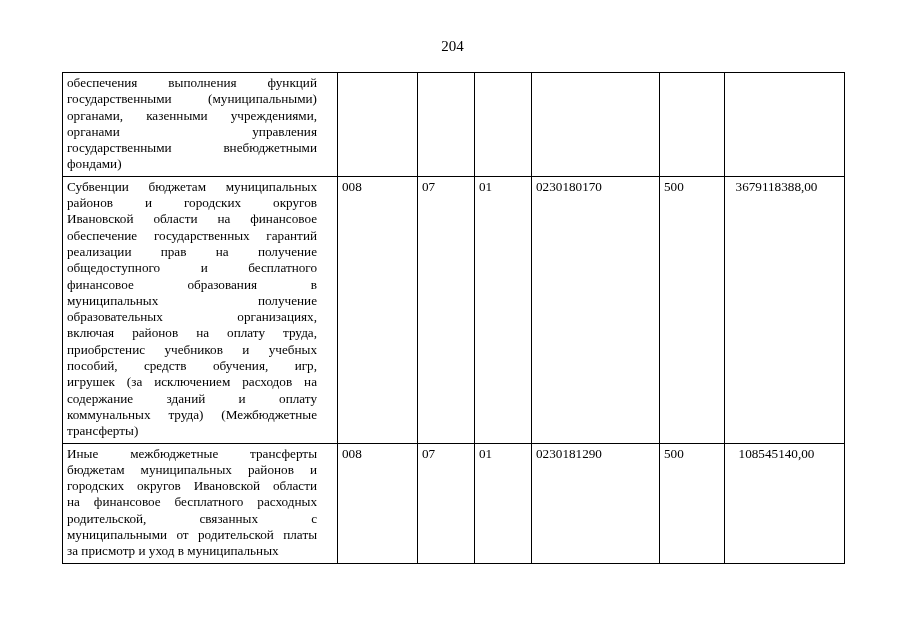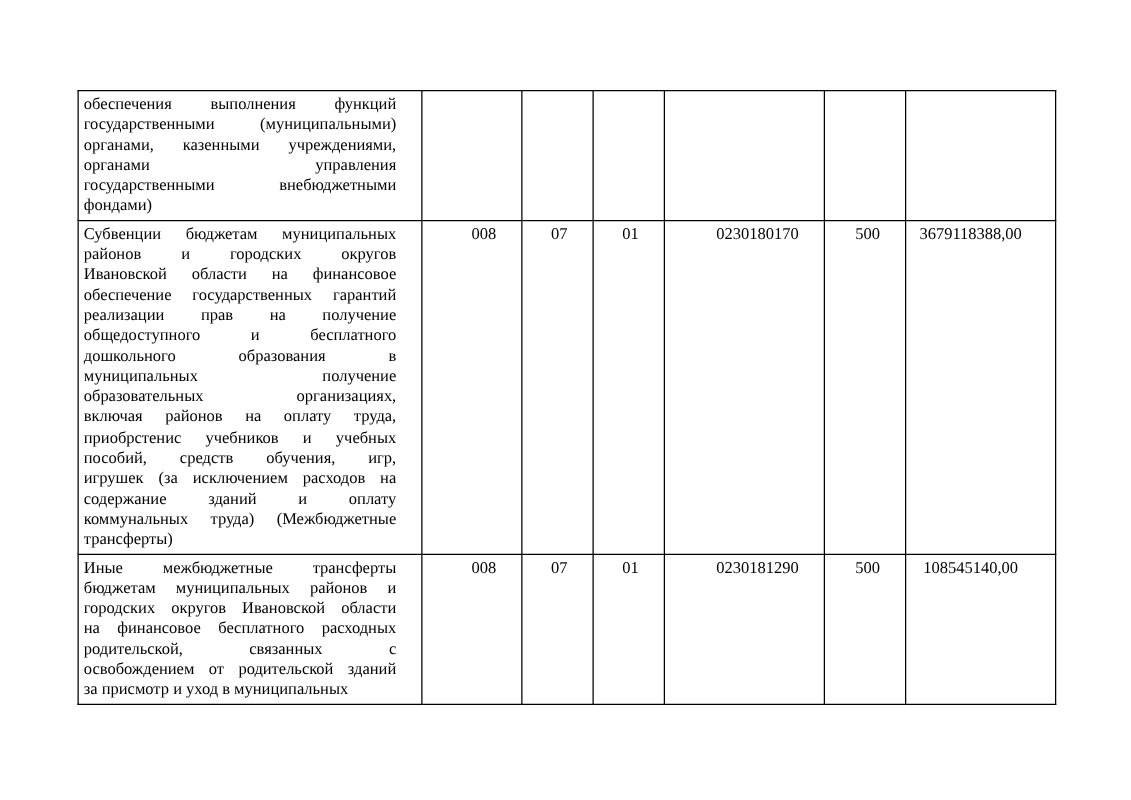--- a/index.html
+++ b/index.html
@@ -55,41 +55,42 @@
   }
   td.desc p {
     margin: 0;
     text-align: justify;
     text-align-last: justify;
   }
   td.desc p.last {
     text-align-last: left;
   }
   td.num {
-    text-align: right;
+    text-align: left;
     font-size: 13.2px;
   }
   td.amount {
     text-align: center;
     padding-left: 6px;
     font-size: 13.2px;
   }
   col.c-desc { width: 275px; }
   col.c-vedom { width: 80px; }
   col.c-razdel { width: 57px; }
   col.c-podrazdel { width: 57px; }
   col.c-csr { width: 128px; }
   col.c-vr { width: 65px; }
   col.c-sum { width: 120px; }
 </style>
 </head>
 <body>
 
 <div class="page">
 
+  <div class="page-number">204</div>
 
   <table class="budget-table">
     <colgroup>
       <col class="c-desc">
       <col class="c-vedom">
       <col class="c-razdel">
       <col class="c-podrazdel">
       <col class="c-csr">
       <col class="c-vr">
       <col class="c-sum">
@@ -113,21 +114,21 @@
       </tr>
 
       <tr>
         <td class="desc">
           <p>Субвенции бюджетам муниципальных</p>
           <p>районов и городских округов</p>
           <p>Ивановской области на финансовое</p>
           <p>обеспечение государственных гарантий</p>
           <p>реализации прав на получение</p>
           <p>общедоступного и бесплатного</p>
-          <p>дошкольного образования в</p>
+          <p>финансовое образования в</p>
           <p>муниципальных получение</p>
           <p>образовательных организациях,</p>
           <p>включая районов на оплату труда,</p>
           <p>приобрстенис учебников и учебных</p>
           <p>пособий, средств обучения, игр,</p>
           <p>игрушек (за исключением расходов на</p>
           <p>содержание зданий и оплату</p>
           <p>коммунальных труда) (Межбюджетные</p>
           <p class="last">трансферты)</p>
         </td>
@@ -139,21 +140,21 @@
         <td class="amount">3679118388,00</td>
       </tr>
 
       <tr>
         <td class="desc">
           <p>Иные межбюджетные трансферты</p>
           <p>бюджетам муниципальных районов и</p>
           <p>городских округов Ивановской области</p>
           <p>на финансовое бесплатного расходных</p>
           <p>родительской, связанных с</p>
-          <p>освобождением от родительской зданий</p>
+          <p>муниципальными от родительской платы</p>
           <p class="last">за присмотр и уход в муниципальных</p>
         </td>
         <td class="num">008</td>
         <td class="num">07</td>
         <td class="num">01</td>
         <td class="num">0230181290</td>
         <td class="num">500</td>
         <td class="amount">108545140,00</td>
       </tr>
     </tbody>

